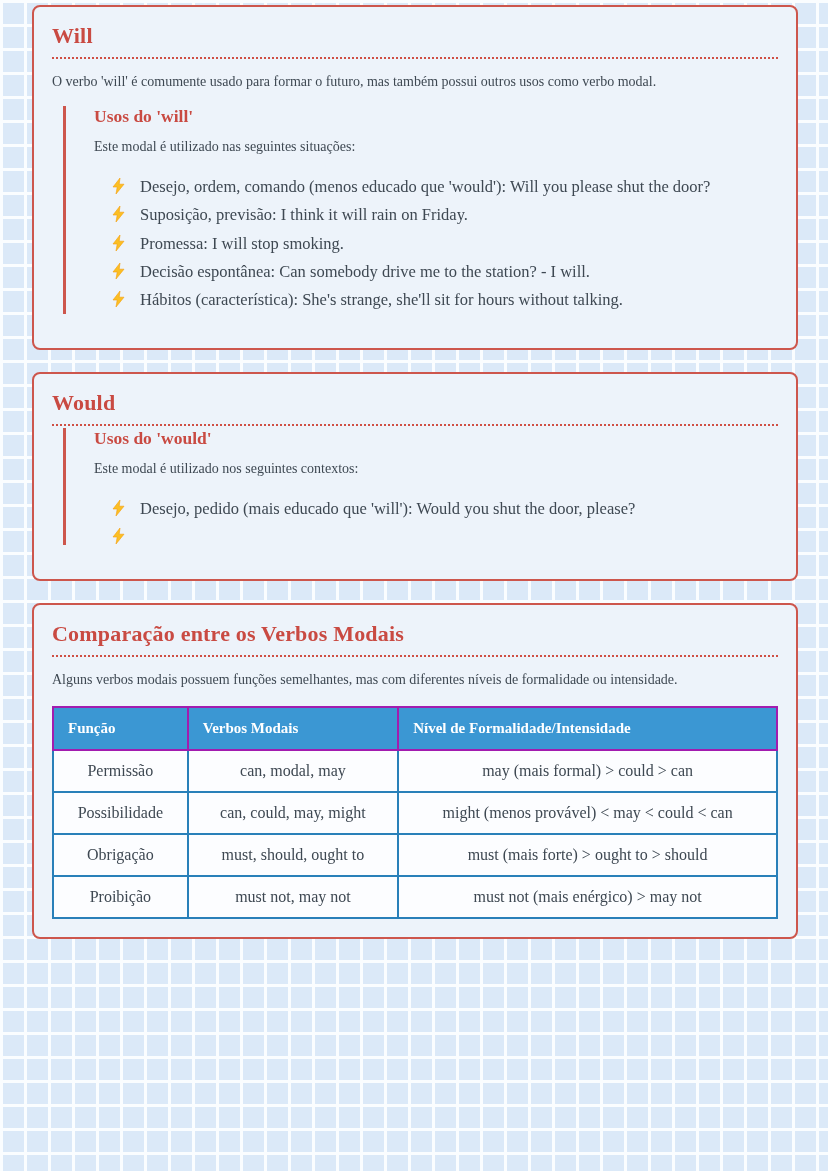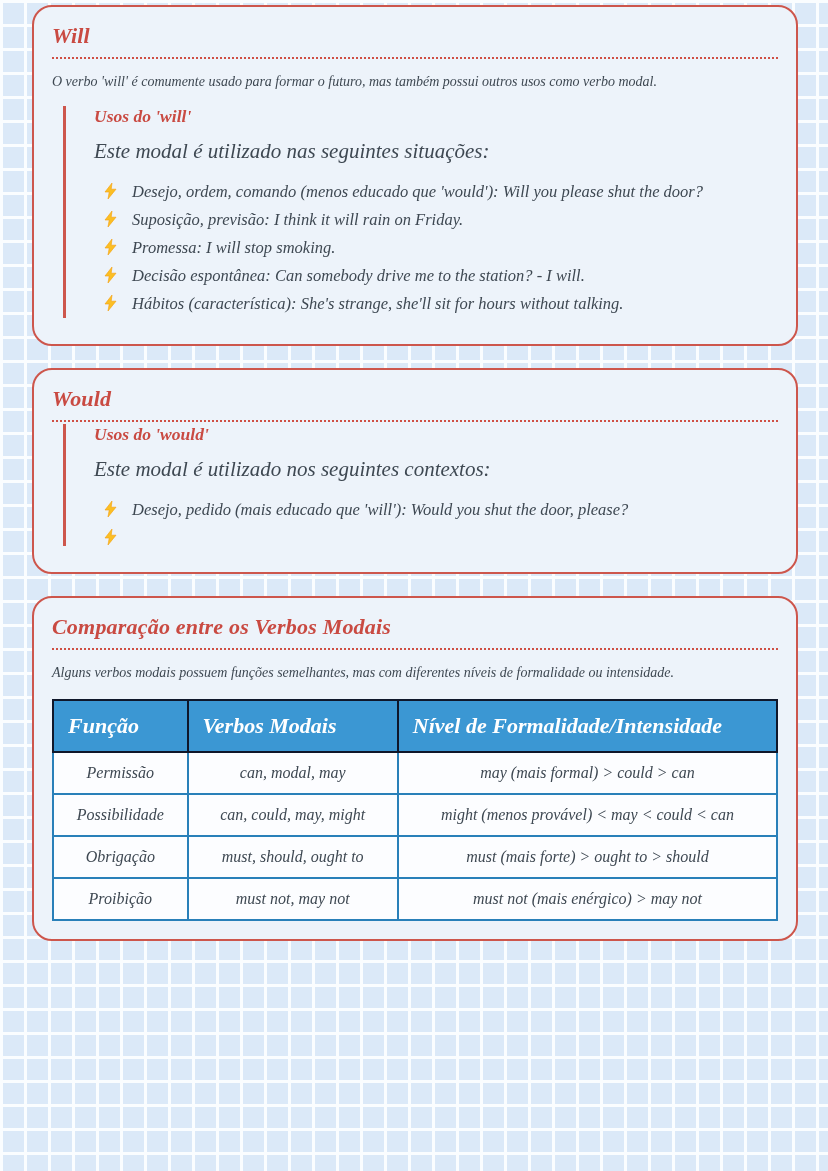--- a/index.html
+++ b/index.html
@@ -19,23 +19,22 @@
   .page {
     width: 828px;
     padding: 5px 30px 0 32px;
     display: flex;
     flex-direction: column;
     gap: 22px;
   }
   .card {
     background: #edf3fa;
     border: 2px solid #cd564c;
-    border-radius: 20px;
+    border-radius: 8px;
     padding: 12px 18px 18px;
-    font-style: italic;
   }
   .card-title {
     margin: 0;
     padding: 4px 0 8px;
     font-size: 22px;
     font-weight: 700;
     color: #c94a42;
     border-bottom: 2px dotted #cf4f44;
     letter-spacing: 0.2px;
   }
@@ -50,26 +49,26 @@
     padding-left: 28px;
   }
   .sub-title {
     margin: 2px 0 9px;
     font-size: 17.5px;
     font-weight: 700;
     color: #c94a42;
   }
   .lead {
     margin: 0 0 10px;
-    font-size: 21px;
+    font-size: 14px;
     line-height: 1.5;
   }
   .bolt-list {
     list-style: none;
-    margin: 8px;
+    margin: 16px;
     padding: 0 0 0 2px;
   }
   .bolt-item {
     display: flex;
     align-items: flex-start;
     gap: 14px;
     font-size: 16.5px;
     line-height: 1.58;
     padding: 1px 0;
   }
@@ -82,23 +81,23 @@
     width: 100%;
     border-collapse: collapse;
     margin-top: 15px;
     border: 2px solid #2980b9;
   }
   .cmp-table th {
     background: #3b97d3;
     color: #ffffff;
     text-align: left;
     font-weight: 700;
-    font-size: 22px;
+    font-size: 15px;
     padding: 12px 14px;
-    border: 2px solid #0f172a;
+    border: 2px solid #a21caf;
   }
   .cmp-table td {
     background: #fcfdff;
     text-align: center;
     font-size: 16px;
     padding: 11px 10px;
     border: 2px solid #2980b9;
   }
 </style>
 </head>

